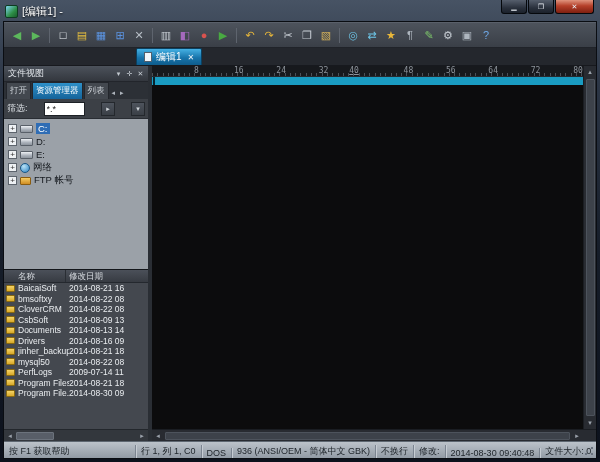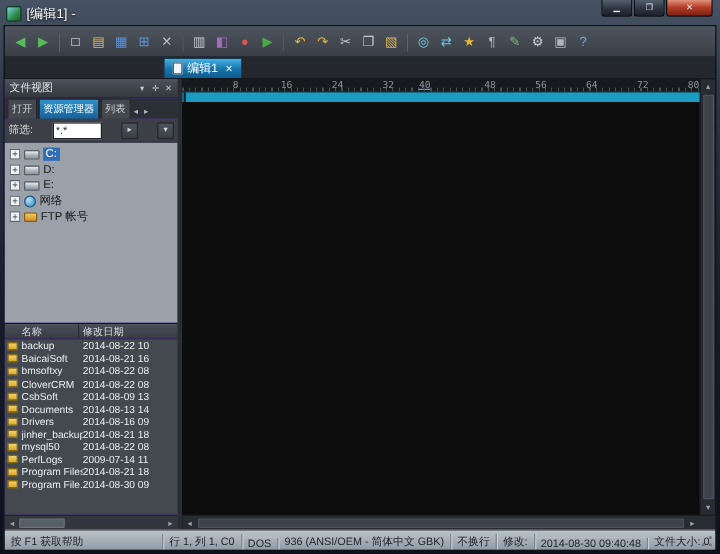--- a/index.html
+++ b/index.html
@@ -274,25 +274,20 @@
               <span class="tree-label">FTP 帐号</span>
             </div>
           </div>
         <div class="list-header">
           <span class="col-name">名称</span>
           <span class="col-date">修改日期</span>
         </div>
         <div class="file-list">
             <div class="file-row">
               <span class="folder-icon"></span>
-              <span class="file-name">backup</span>
-              <span class="file-date">2014-08-22 10</span>
-            </div>
-            <div class="file-row">
-              <span class="folder-icon"></span>
               <span class="file-name">BaicaiSoft</span>
               <span class="file-date">2014-08-21 16</span>
             </div>
             <div class="file-row">
               <span class="folder-icon"></span>
               <span class="file-name">bmsoftxy</span>
               <span class="file-date">2014-08-22 08</span>
             </div>
             <div class="file-row">
               <span class="folder-icon"></span>

